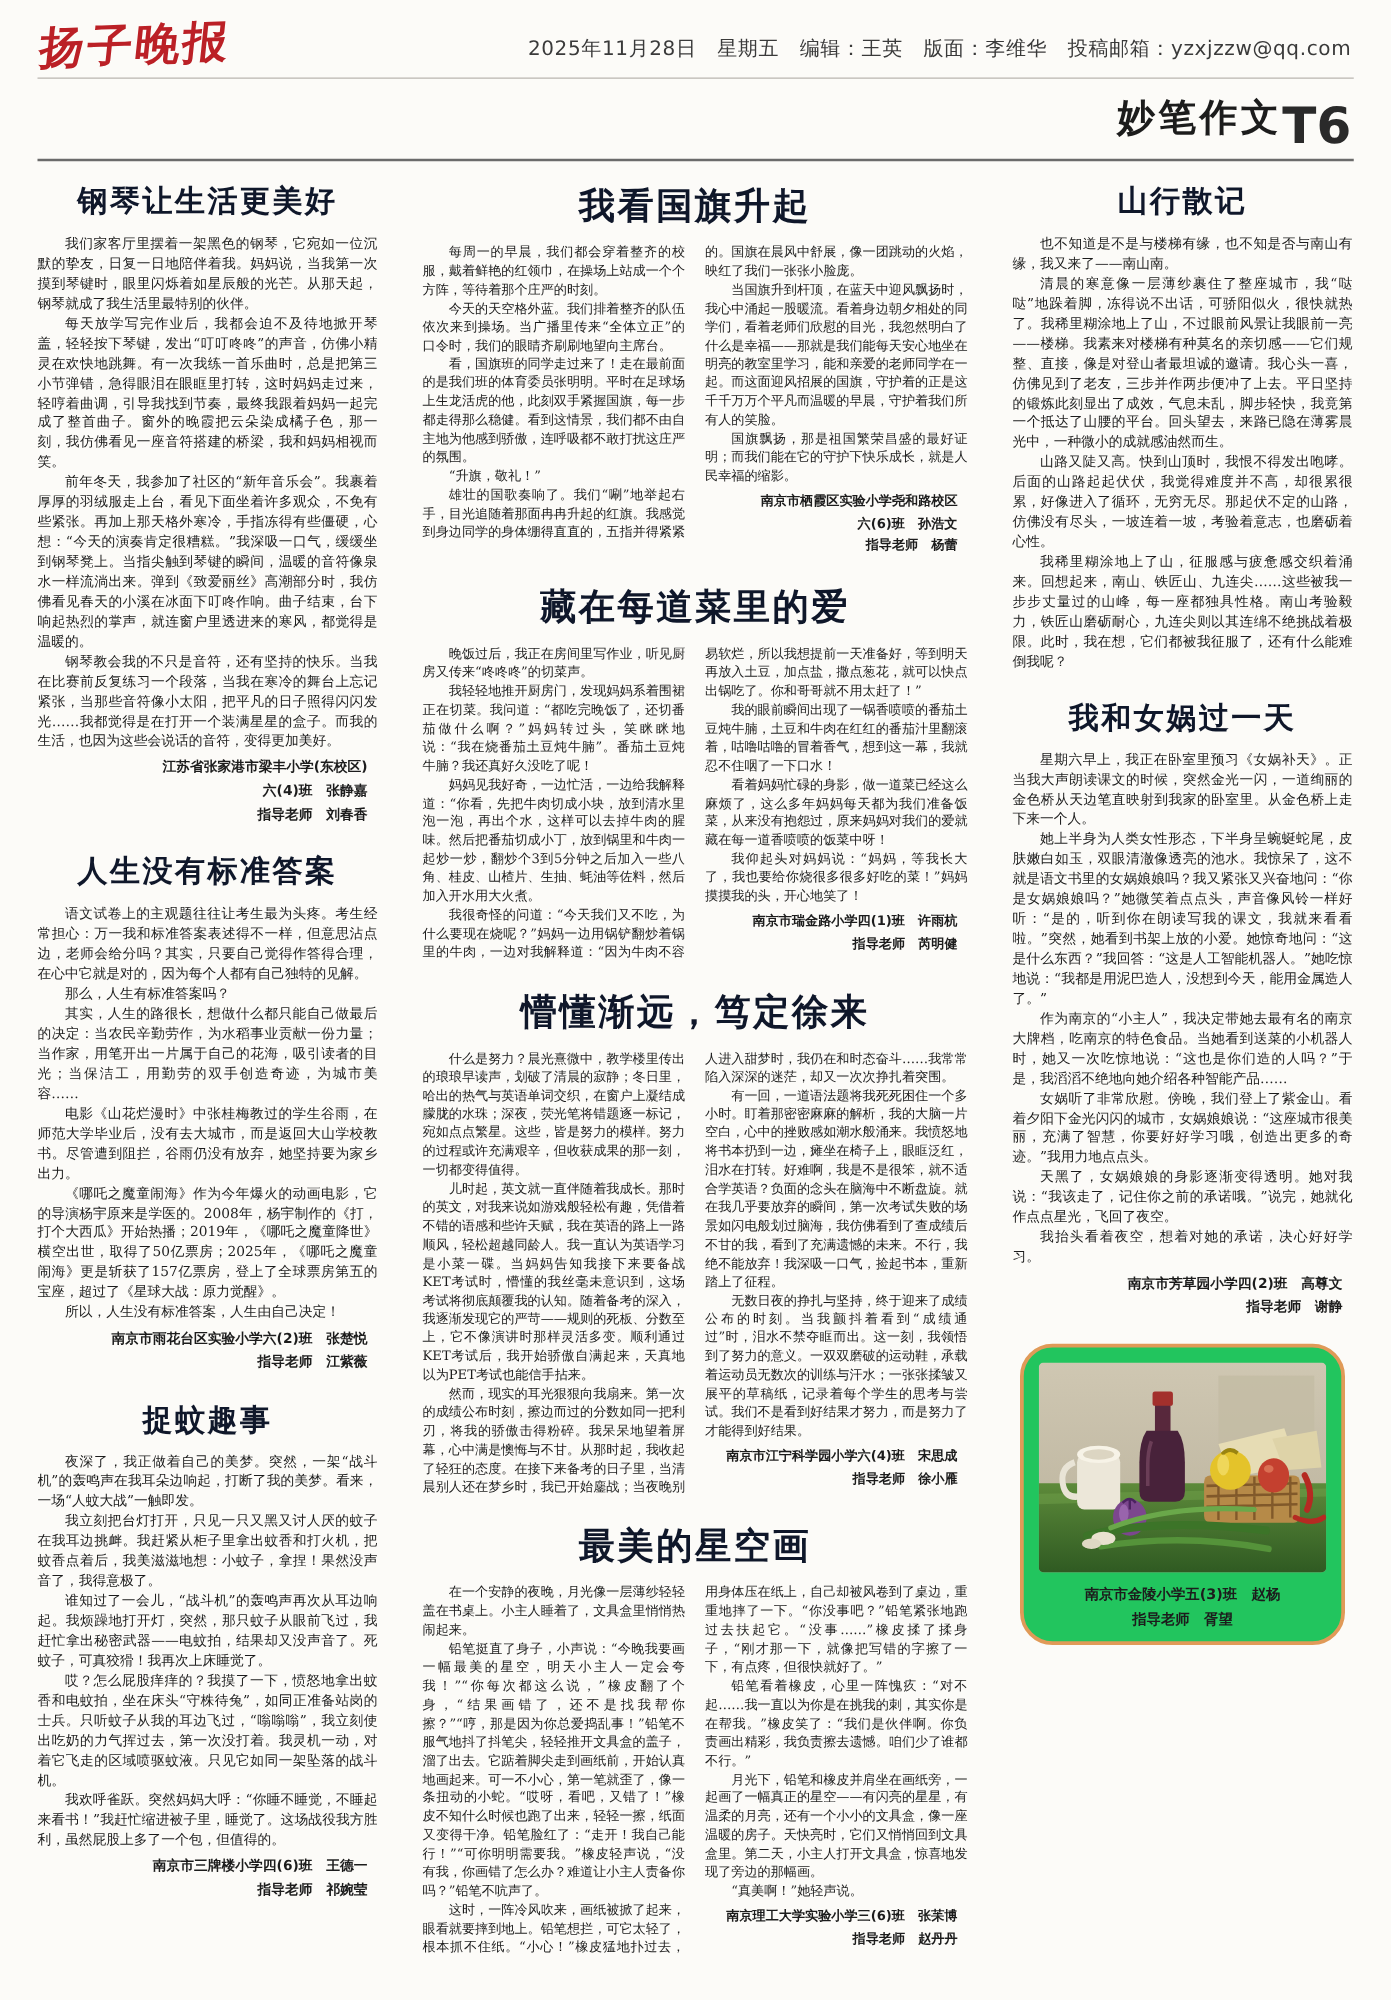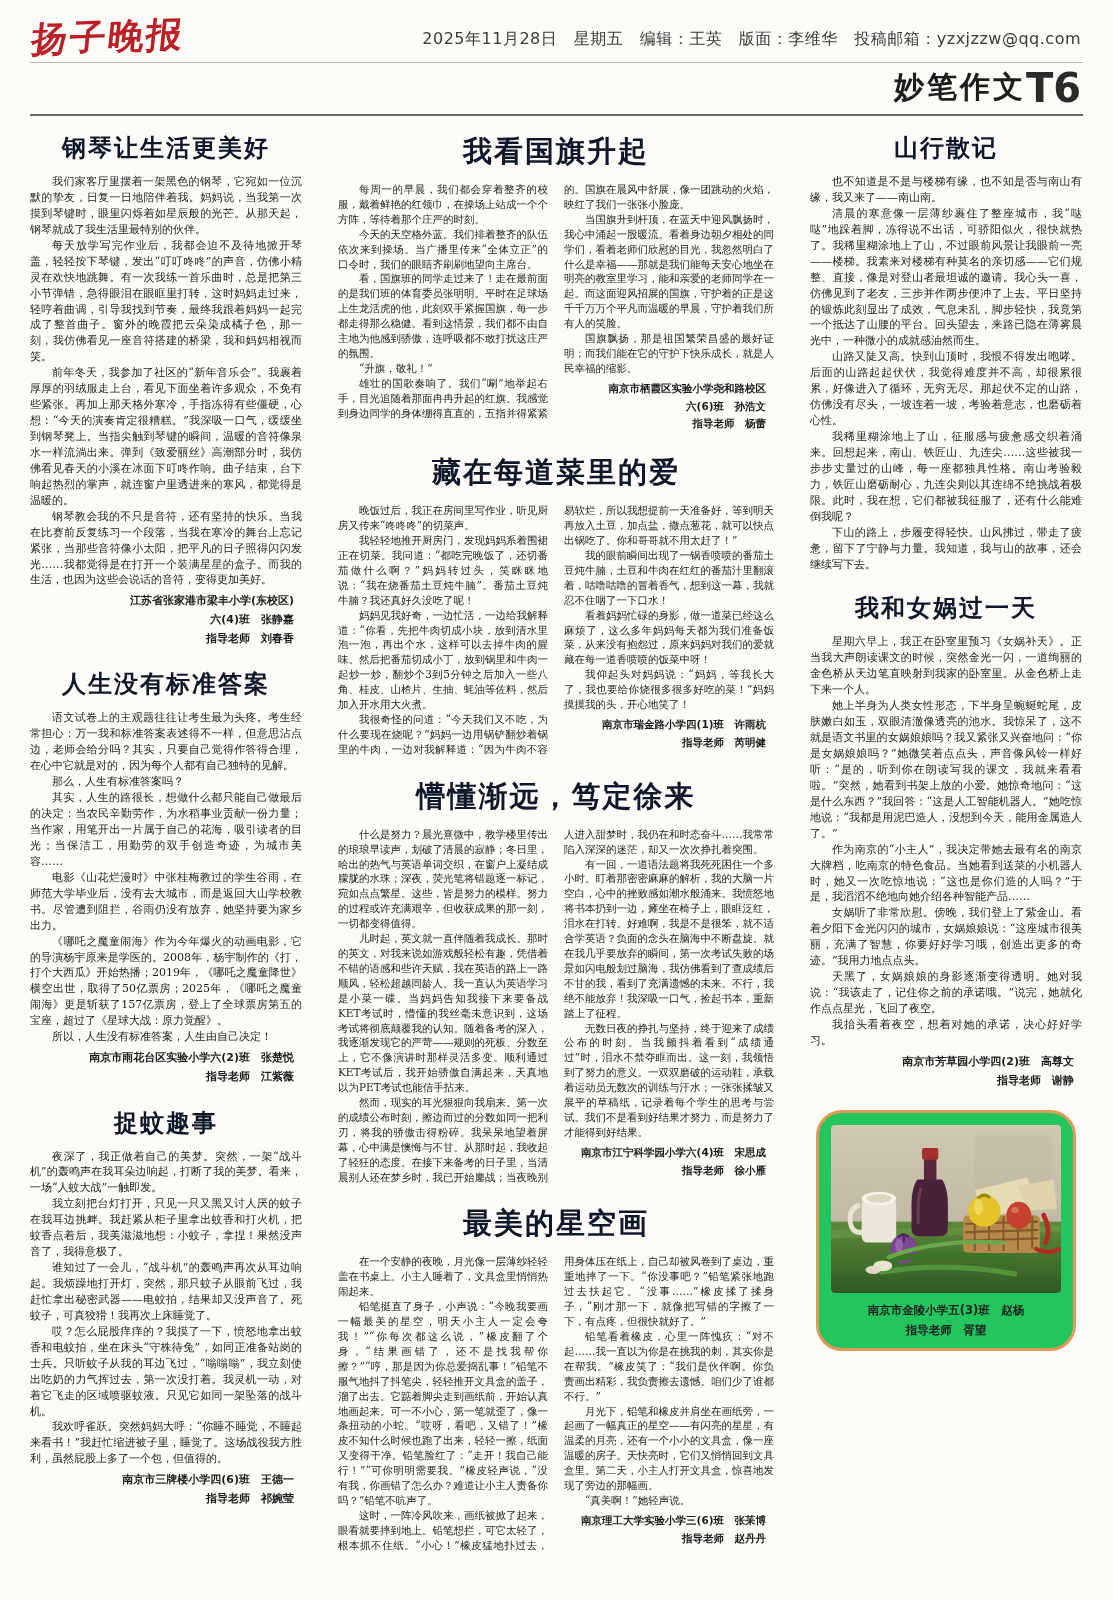--- a/index.html
+++ b/index.html
@@ -41,20 +41,21 @@
   }
   .section-title{
     font-size:30px;font-weight:900;
     font-family:"DejaVu Sans", sans-serif;
     letter-spacing:3px;
   }
   .page-no{
     font-size:40px;font-weight:700;color:#2a2a2a;
     font-family:"DejaVu Sans", sans-serif;
     line-height:1;
+    margin-top:14px;
   }
   
   .grid{
     display:grid;
     grid-template-columns:272px 436px 272px;
     column-gap:36px;
     padding-top:14px;
   }
   article{margin-bottom:20px;}
   h2.art-title{
@@ -247,21 +248,20 @@
 
     <section class="col col-right">
 
       <article>
         <h2 class="art-title">山行散记</h2>
         <div class="art-body">
           <p>也不知道是不是与楼梯有缘，也不知是否与南山有缘，我又来了——南山南。</p>
           <p>清晨的寒意像一层薄纱裹住了整座城市，我“哒哒”地跺着脚，冻得说不出话，可骄阳似火，很快就热了。我稀里糊涂地上了山，不过眼前风景让我眼前一亮——楼梯。我素来对楼梯有种莫名的亲切感——它们规整、直接，像是对登山者最坦诚的邀请。我心头一喜，仿佛见到了老友，三步并作两步便冲了上去。平日坚持的锻炼此刻显出了成效，气息未乱，脚步轻快，我竟第一个抵达了山腰的平台。回头望去，来路已隐在薄雾晨光中，一种微小的成就感油然而生。</p>
           <p>山路又陡又高。快到山顶时，我恨不得发出咆哮。后面的山路起起伏伏，我觉得难度并不高，却很累很累，好像进入了循环，无穷无尽。那起伏不定的山路，仿佛没有尽头，一坡连着一坡，考验着意志，也磨砺着心性。</p>
           <p>我稀里糊涂地上了山，征服感与疲惫感交织着涌来。回想起来，南山、铁匠山、九连尖……这些被我一步步丈量过的山峰，每一座都独具性格。南山考验毅力，铁匠山磨砺耐心，九连尖则以其连绵不绝挑战着极限。此时，我在想，它们都被我征服了，还有什么能难倒我呢？</p>
-          <p>下山的路上，步履变得轻快。山风拂过，带走了疲惫，留下了宁静与力量。我知道，我与山的故事，还会继续写下去。</p>
         </div>
       </article>
 
       <article>
         <h2 class="art-title">我和女娲过一天</h2>
         <div class="art-body">
           <p>星期六早上，我正在卧室里预习《女娲补天》。正当我大声朗读课文的时候，突然金光一闪，一道绚丽的金色桥从天边笔直映射到我家的卧室里。从金色桥上走下来一个人。</p>
           <p>她上半身为人类女性形态，下半身呈蜿蜒蛇尾，皮肤嫩白如玉，双眼清澈像透亮的池水。我惊呆了，这不就是语文书里的女娲娘娘吗？我又紧张又兴奋地问：“你是女娲娘娘吗？”她微笑着点点头，声音像风铃一样好听：“是的，听到你在朗读写我的课文，我就来看看啦。”突然，她看到书架上放的小爱。她惊奇地问：“这是什么东西？”我回答：“这是人工智能机器人。”她吃惊地说：“我都是用泥巴造人，没想到今天，能用金属造人了。”</p>
           <p>作为南京的“小主人”，我决定带她去最有名的南京大牌档，吃南京的特色食品。当她看到送菜的小机器人时，她又一次吃惊地说：“这也是你们造的人吗？”于是，我滔滔不绝地向她介绍各种智能产品……</p>
           <p>女娲听了非常欣慰。傍晚，我们登上了紫金山。看着夕阳下金光闪闪的城市，女娲娘娘说：“这座城市很美丽，充满了智慧，你要好好学习哦，创造出更多的奇迹。”我用力地点点头。</p>

